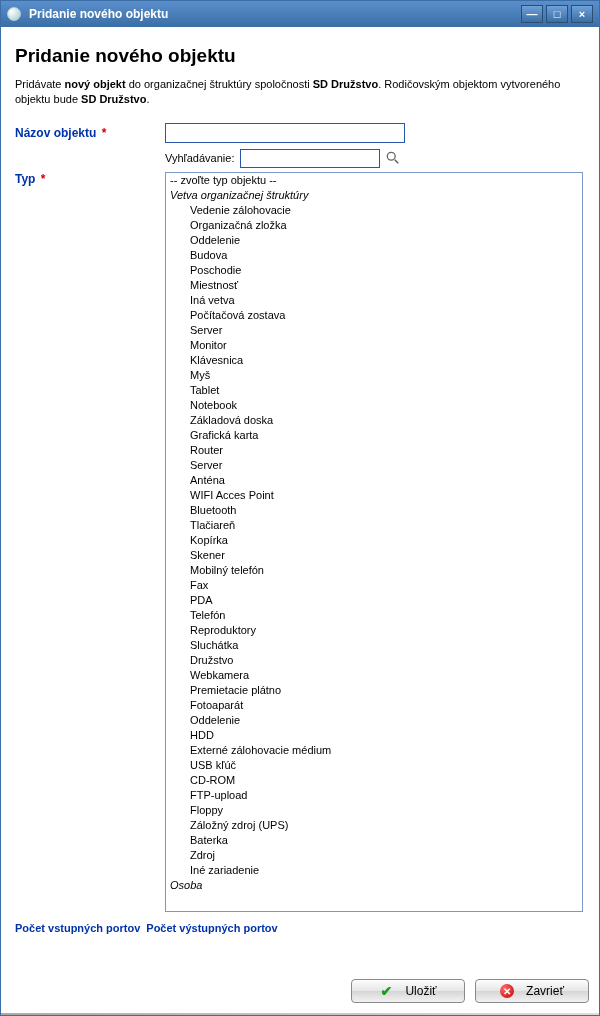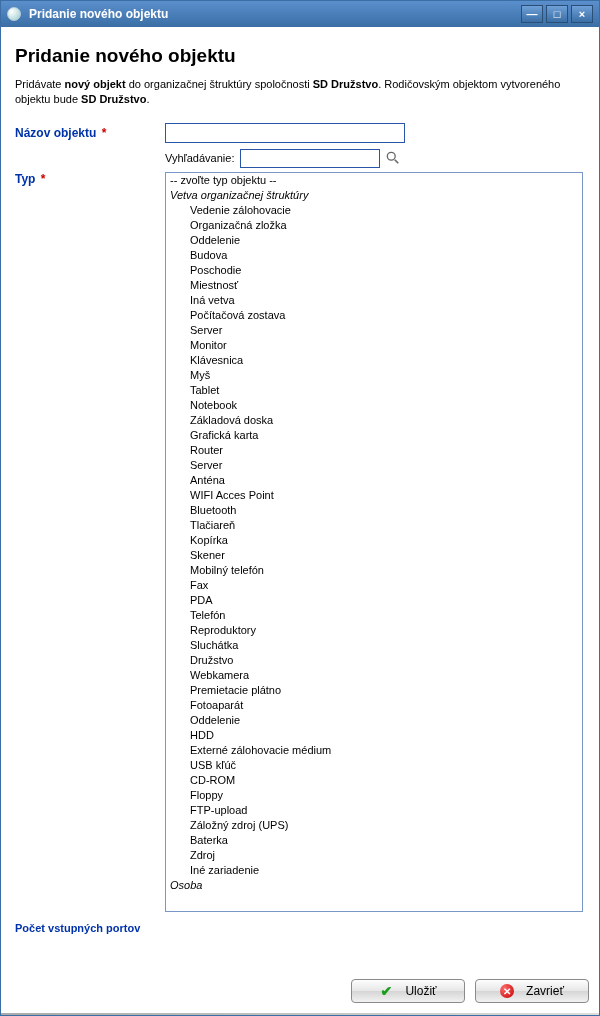--- a/index.html
+++ b/index.html
@@ -259,32 +259,33 @@
           <div class="lb-item child">Sluchátka</div>
           <div class="lb-item child">Družstvo</div>
           <div class="lb-item child">Webkamera</div>
           <div class="lb-item child">Premietacie plátno</div>
           <div class="lb-item child">Fotoaparát</div>
           <div class="lb-item child">Oddelenie</div>
           <div class="lb-item child">HDD</div>
           <div class="lb-item child">Externé zálohovacie médium</div>
           <div class="lb-item child">USB kľúč</div>
           <div class="lb-item child">CD-ROM</div>
+          <div class="lb-item child">FTP-upload</div>
           <div class="lb-item child">Floppy</div>
-          <div class="lb-item child">FTP-upload</div>
           <div class="lb-item child">Záložný zdroj (UPS)</div>
           <div class="lb-item child">Baterka</div>
           <div class="lb-item child">Zdroj</div>
           <div class="lb-item child">Iné zariadenie</div>
           <div class="lb-item group">Osoba</div>
         </div>
     </div>
 
     <div class="bottom-labels">
       <span class="lbl-link">Počet vstupných portov</span>
+      <span class="lbl-link">Počet výstupných portov</span>
     </div>
 
   </div>
 
   <div class="button-bar">
     <div class="btn">
       <span class="ic-check">✔</span>
       <span>Uložiť</span>
     </div>
     <div class="btn">

